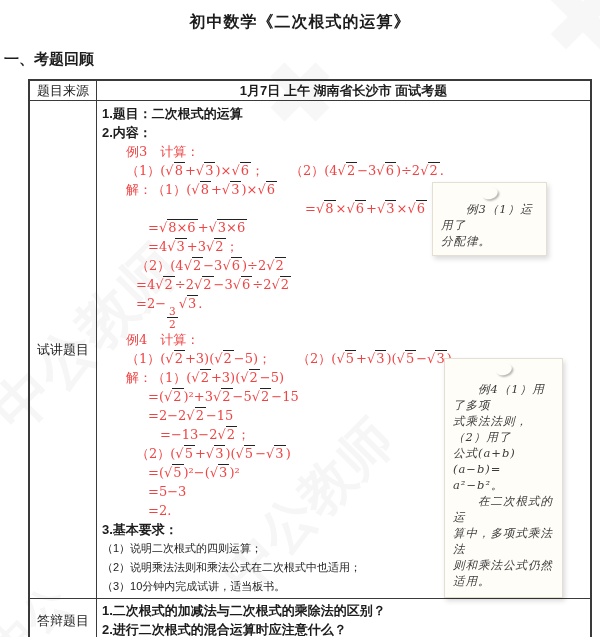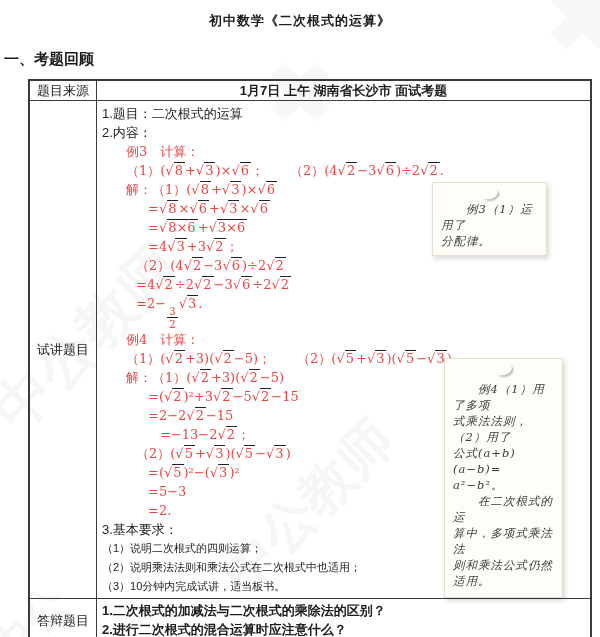--- a/index.html
+++ b/index.html
@@ -6,33 +6,33 @@
   #page{position:relative;width:600px;height:637px;background:#fff;overflow:hidden;
         font-family:"Liberation Sans",sans-serif;color:#1c1c1c;}
   
   .wm{position:absolute;color:#667;opacity:.055;font-weight:bold;pointer-events:none;
       transform:rotate(-45deg);font-family:"Liberation Sans",sans-serif;white-space:nowrap;}
   .wm-logo{position:absolute;opacity:.045;transform:rotate(45deg);pointer-events:none;
       background:linear-gradient(#667 0 0) center/100% 32% no-repeat,
                  linear-gradient(#667 0 0) center/32% 100% no-repeat;}
   
   .doc-title{position:absolute;top:12px;left:0;width:100%;text-align:center;
-      font-size:13px;font-weight:bold;letter-spacing:1px;}
+      font-size:16px;font-weight:bold;letter-spacing:1px;}
   .section-heading{position:absolute;top:50px;left:4px;font-size:15px;font-weight:bold;}
   
   .qtable{position:absolute;left:28px;top:79px;width:564px;border:2px solid #3a3a3a;
       box-sizing:border-box;background:transparent;}
   .trow{display:flex;align-items:stretch;}
   .trow + .trow{border-top:1.5px solid #3a3a3a;}
   .label-cell{width:66px;flex:0 0 66px;border-right:1.5px solid #3a3a3a;display:flex;
       align-items:center;justify-content:center;font-size:13px;font-weight:400;}
   .value-cell{flex:1;min-width:0;font-size:13px;}
   .src-row .value-cell{display:flex;align-items:center;justify-content:center;height:19px;font-weight:600;}
   .lecture-cell{padding:3px 6px 2px 5px;}
-  .plain-line{font-size:13px;line-height:19px;font-weight:400;}
+  .plain-line{font-size:13px;line-height:19px;font-weight:700;}
   .req-line{font-size:11px;line-height:19px;font-weight:400;}
   .defense-cell{padding:2px 6px 3px 5px;}
   .defense-line{font-size:13px;line-height:19px;font-weight:600;}
   
   .math-block{margin:0;}
   .math-line{font-family:"DejaVu Serif","Liberation Serif",serif;font-size:13px;
       line-height:19px;color:#ef4444;font-weight:normal;}
   .sq{white-space:nowrap;}
   .sq .sg{position:relative;top:0;}
   .sq .rd{border-top:1px solid #222;padding:0 2px 0 1px;}
@@ -75,21 +75,21 @@
 
     <div class="trow">
       <div class="label-cell">试讲题目</div>
       <div class="value-cell lecture-cell">
         <div class="plain-line">1.题目：二次根式的运算</div>
         <div class="plain-line">2.内容：</div>
         <div class="math-block">
             <div class="math-line" style="padding-left: 24px;">例3　计算：</div>
             <div class="math-line" style="padding-left: 24px;">（1）(<span class="sq"><span class="sg">√</span><span class="rd">8</span></span>+<span class="sq"><span class="sg">√</span><span class="rd">3</span></span>)×<span class="sq"><span class="sg">√</span><span class="rd">6</span></span>；　　（2）(4<span class="sq"><span class="sg">√</span><span class="rd">2</span></span>−3<span class="sq"><span class="sg">√</span><span class="rd">6</span></span>)÷2<span class="sq"><span class="sg">√</span><span class="rd">2</span></span>.</div>
             <div class="math-line" style="padding-left: 24px;">解：（1）(<span class="sq"><span class="sg">√</span><span class="rd">8</span></span>+<span class="sq"><span class="sg">√</span><span class="rd">3</span></span>)×<span class="sq"><span class="sg">√</span><span class="rd">6</span></span></div>
-            <div class="math-line" style="padding-left: 46px;">=<span class="sq"><span class="sg">√</span><span class="rd">8</span></span>×<span class="sq"><span class="sg">√</span><span class="rd">6</span></span>+<span class="sq"><span class="sg">√</span><span class="rd">3</span></span>×<span class="sq"><span class="sg">√</span><span class="rd">6</span></span></div>
+            <div class="math-line" style="padding-left: 46px; text-align: center;">=<span class="sq"><span class="sg">√</span><span class="rd">8</span></span>×<span class="sq"><span class="sg">√</span><span class="rd">6</span></span>+<span class="sq"><span class="sg">√</span><span class="rd">3</span></span>×<span class="sq"><span class="sg">√</span><span class="rd">6</span></span></div>
             <div class="math-line" style="padding-left: 46px;">=<span class="sq"><span class="sg">√</span><span class="rd">8×6</span></span>+<span class="sq"><span class="sg">√</span><span class="rd">3×6</span></span></div>
             <div class="math-line" style="padding-left: 46px;">=4<span class="sq"><span class="sg">√</span><span class="rd">3</span></span>+3<span class="sq"><span class="sg">√</span><span class="rd">2</span></span>；</div>
             <div class="math-line" style="padding-left: 34px;">（2）(4<span class="sq"><span class="sg">√</span><span class="rd">2</span></span>−3<span class="sq"><span class="sg">√</span><span class="rd">6</span></span>)÷2<span class="sq"><span class="sg">√</span><span class="rd">2</span></span></div>
             <div class="math-line" style="padding-left: 34px;">=4<span class="sq"><span class="sg">√</span><span class="rd">2</span></span>÷2<span class="sq"><span class="sg">√</span><span class="rd">2</span></span>−3<span class="sq"><span class="sg">√</span><span class="rd">6</span></span>÷2<span class="sq"><span class="sg">√</span><span class="rd">2</span></span></div>
             <div class="math-line" style="padding-left: 34px;">=2−<span class="frac">
                 <span class="fn">3</span>
                 <span class="fd">2</span>
               </span><span class="sq"><span class="sg">√</span><span class="rd">3</span></span>.</div>
             <div class="math-line" style="padding-left: 24px;">例4　计算：</div>
             <div class="math-line" style="padding-left: 24px;">（1）(<span class="sq"><span class="sg">√</span><span class="rd">2</span></span>+3)(<span class="sq"><span class="sg">√</span><span class="rd">2</span></span>−5)；　　（2）(<span class="sq"><span class="sg">√</span><span class="rd">5</span></span>+<span class="sq"><span class="sg">√</span><span class="rd">3</span></span>)(<span class="sq"><span class="sg">√</span><span class="rd">5</span></span>−<span class="sq"><span class="sg">√</span><span class="rd">3</span></span>).</div>

